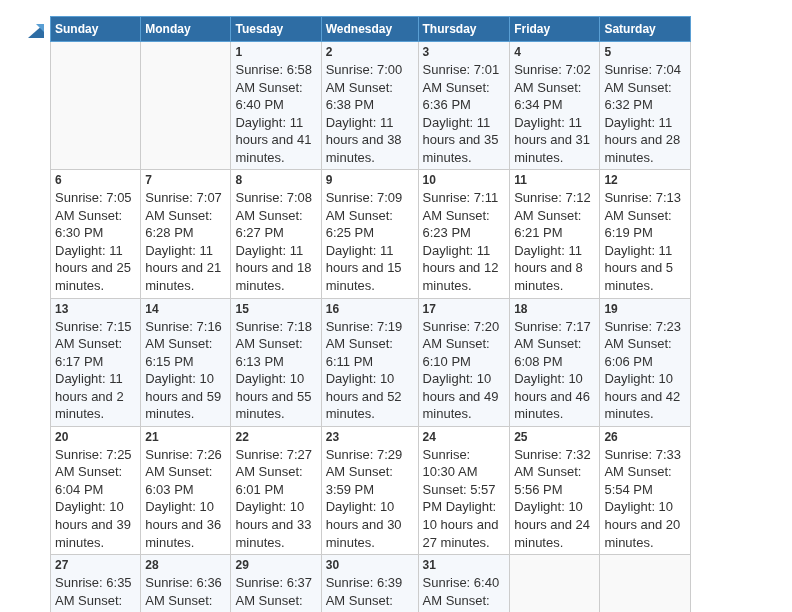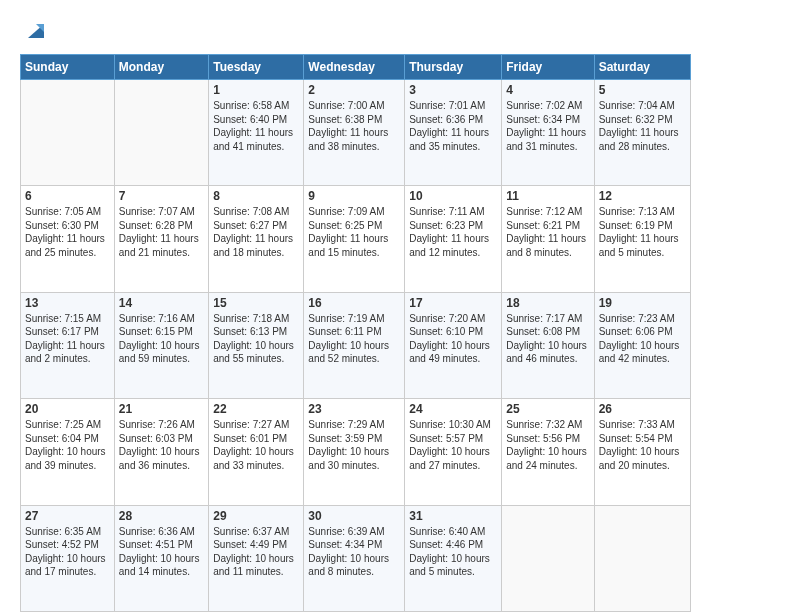--- a/index.html
+++ b/index.html
@@ -8,21 +8,21 @@
       background: #fff;
       width: 792px;
       height: 612px;
       overflow: hidden;
     }
     .page {
       width: 711px;
       height: 612px;
       padding: 16px 20px 0 20px;
       display: flex;
-      flex-direction: column;
+      flex-direction: row;
     }
     .header {
       display: flex;
       justify-content: space-between;
       align-items: flex-start;
       margin-bottom: 10px;
     }
     .logo {
       display: flex;
       align-items: center;
@@ -80,21 +80,21 @@
     .calendar-table tr:nth-child(even) td {
       background: #fff;
     }
     .day-num {
       font-size: 12px;
       font-weight: bold;
       display: block;
       margin-bottom: 2px;
     }
     .day-info {
-      font-size: 10px;
+      font-size: 13px;
       line-height: 1.35;
       color: #333;
     }
     .empty-cell {
       background: #f9f9f9 !important;
     }
   </style>
 </head>
 <body>
 

